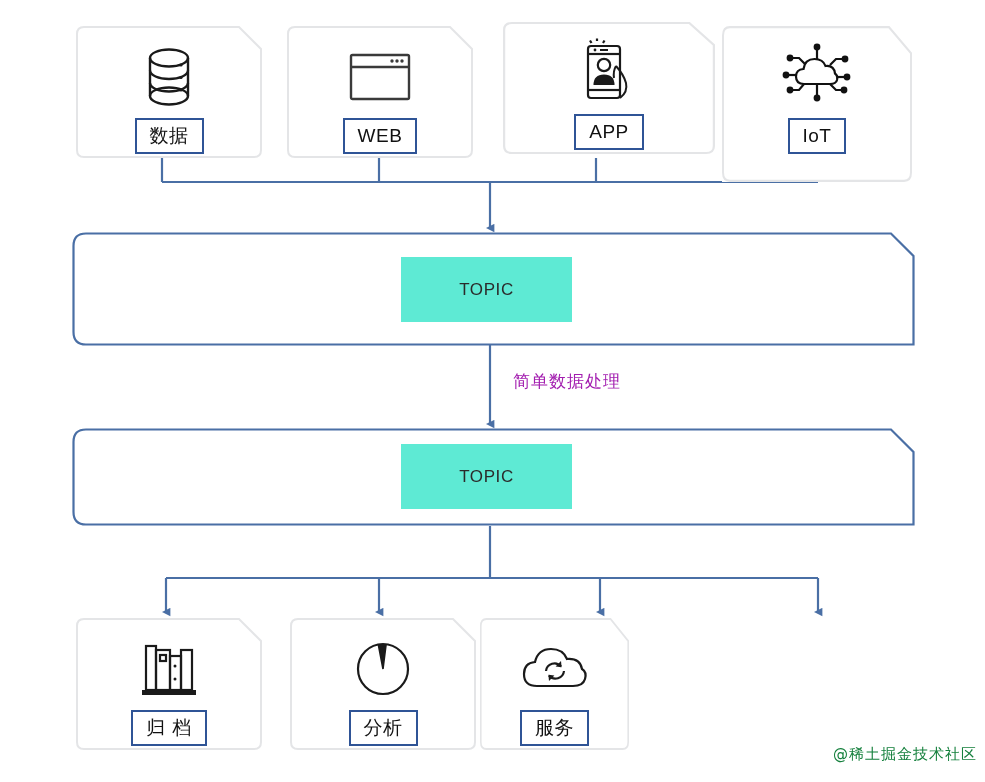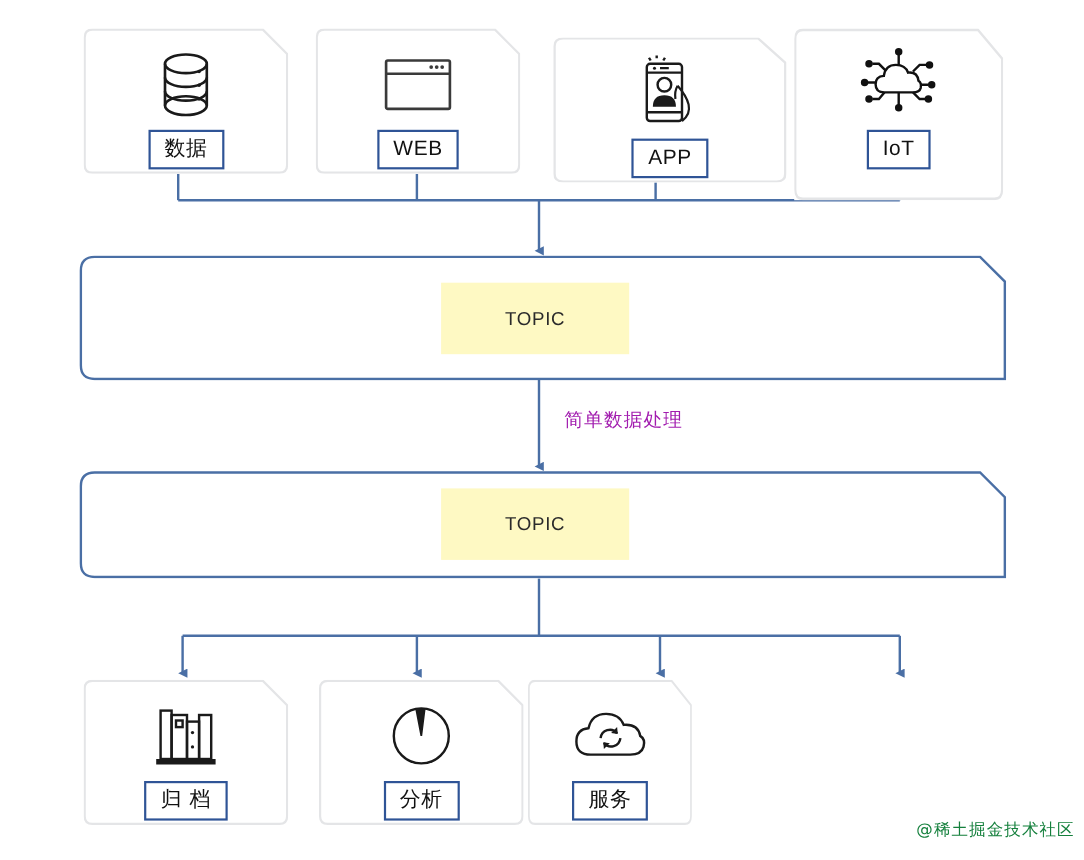--- a/index.html
+++ b/index.html
@@ -76,21 +76,21 @@
     position: absolute;
     box-sizing: border-box;
   }
   .band .band-shape {
     position: absolute;
     left: 0; top: 0;
     width: 100%; height: 100%;
   }
   .topic-chip {
     position: absolute;
-    background: #fef9c3;
+    background: #5eead4;
     display: flex;
     align-items: center;
     justify-content: center;
     color: #2b2b2b;
     font-size: 17px;
     letter-spacing: 0.6px;
   }
 
   
   .edge-label {
@@ -180,21 +180,21 @@
           <path d="M2,16 L60,16"></path>
           <circle cx="48" cy="10" r="1.7" fill="#3a3a3a" stroke="none"></circle>
           <circle cx="53" cy="10" r="1.7" fill="#3a3a3a" stroke="none"></circle>
           <circle cx="43" cy="10" r="1.7" fill="#3a3a3a" stroke="none"></circle>
         </svg>
       </div>
       <div class="card-label">WEB</div>
     </div>
   </div>
 
-  <div class="card" style="left:503px; top:34px; width:212px; height:132px;">
+  <div class="card" style="left:503px; top:22px; width:212px; height:132px;">
     <svg class="card-shape" viewBox="0 0 190 132" preserveAspectRatio="none">
       <path d="M8,1 L167,1 L189,23 L189,124 Q189,131 182,131 L8,131 Q1,131 1,124 L1,8 Q1,1 8,1 Z" fill="#ffffff" stroke="#e4e5e7" stroke-width="2"></path>
     </svg>
     <div class="card-inner">
       <div class="card-icon">
         <svg width="58" height="70" viewBox="0 0 58 70" fill="none" stroke="#1a1a1a" stroke-width="2.2">
           <path d="M17,3 L17,0.5 M11.5,5 L10,2.5 M23,5 L24.5,2.5"></path>
           <rect x="8" y="8" width="32" height="52" rx="3"></rect>
           <path d="M8,16 L40,16"></path>
           <path d="M8,52 L40,52"></path>

